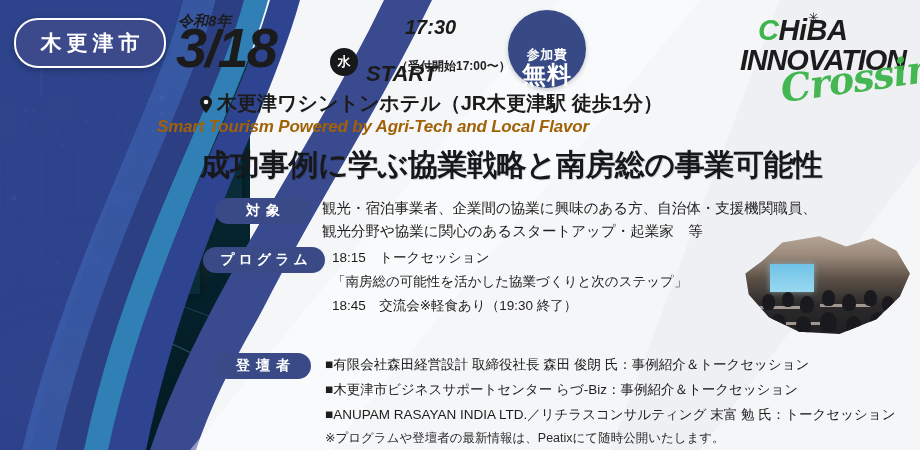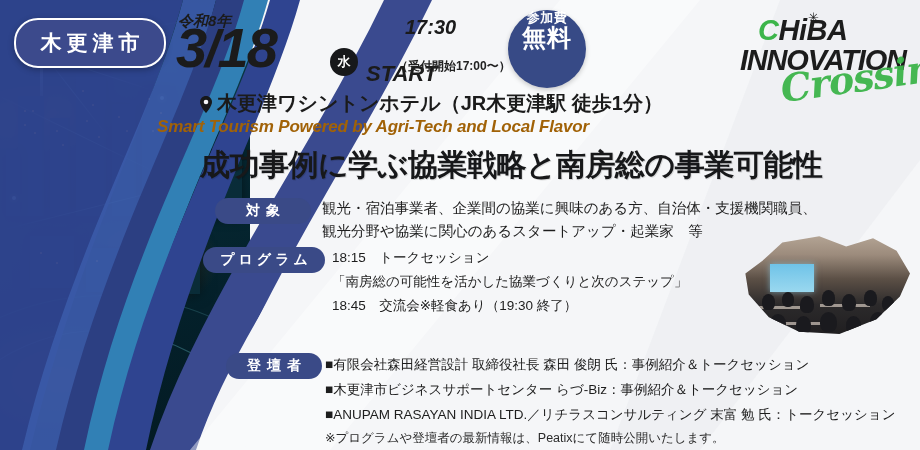--- a/index.html
+++ b/index.html
@@ -67,21 +67,21 @@
     display:flex;align-items:center;justify-content:center;
   }
   .time-col{position:absolute;left:188px;top:12px;font-style:italic;font-weight:bold;}
   .time-col .t1{font-size:20px;line-height:22px;letter-spacing:0px;margin-left:39px;}
   .time-col .t2{font-size:22px;line-height:24px;letter-spacing:0px;margin-top:24px;}
   .recep{position:absolute;left:218px;top:54px;font-size:12px;font-weight:bold;font-style:normal;color:#222;}
 
   .fee-circle{
     position:absolute;left:508px;top:10px;width:78px;height:78px;border-radius:50%;
     background:#374a86;color:#fff;
-    display:flex;flex-direction:column;align-items:center;justify-content:flex-start;
+    display:flex;flex-direction:column;align-items:center;justify-content:flex-end;
     box-shadow:0 2px 5px rgba(0,0,0,.2);
   }
   .fee-circle .f1{font-size:13px;font-weight:bold;line-height:15px;letter-spacing:.5px;}
   .fee-circle .f2{font-size:24px;font-weight:bold;line-height:26px;letter-spacing:1px;}
 
   
   .logo{position:absolute;left:748px;top:8px;width:165px;height:88px;}
   .logo .l1{position:absolute;left:10px;top:6px;font-size:29px;font-weight:bold;font-style:italic;letter-spacing:-.5px;color:#1c1c1c;}
   .logo .l1 .g{color:#3cb54a;}
   .logo .l2{position:absolute;left:-8px;top:36px;font-size:29px;font-weight:bold;font-style:italic;letter-spacing:-1.2px;color:#1c1c1c;}
@@ -107,21 +107,21 @@
     text-shadow:1px 1px 0 rgba(0,0,0,.12);
   }
 
   .pill{
     position:absolute;height:26px;border-radius:14px;background:#3a4a87;color:#fff;
     display:flex;align-items:center;justify-content:center;
     font-size:14px;font-weight:bold;
   }
   .pill.target{left:215px;top:198px;width:96px;letter-spacing:6px;text-indent:6px;}
   .pill.program{left:203px;top:247px;width:122px;letter-spacing:4px;text-indent:4px;}
-  .pill.speakers{left:226px;top:353px;width:96px;letter-spacing:6px;text-indent:6px;}
+  .pill.speakers{left:215px;top:353px;width:96px;letter-spacing:6px;text-indent:6px;}
 
   .rowtext{position:absolute;color:#1d1d1d;font-size:14.5px;line-height:23px;}
   .target-text{left:322px;top:197px;width:580px;}
   .program-text{left:332px;top:246px;width:430px;font-size:13.5px;line-height:24px;}
   .speakers-text{left:325px;top:352px;width:580px;font-size:13.5px;line-height:25px;}
   .note{position:absolute;left:325px;top:430px;font-size:12.5px;color:#2a2a2a;}
 
   
   .photo-right{
     position:absolute;left:742px;top:232px;width:168px;height:104px;

